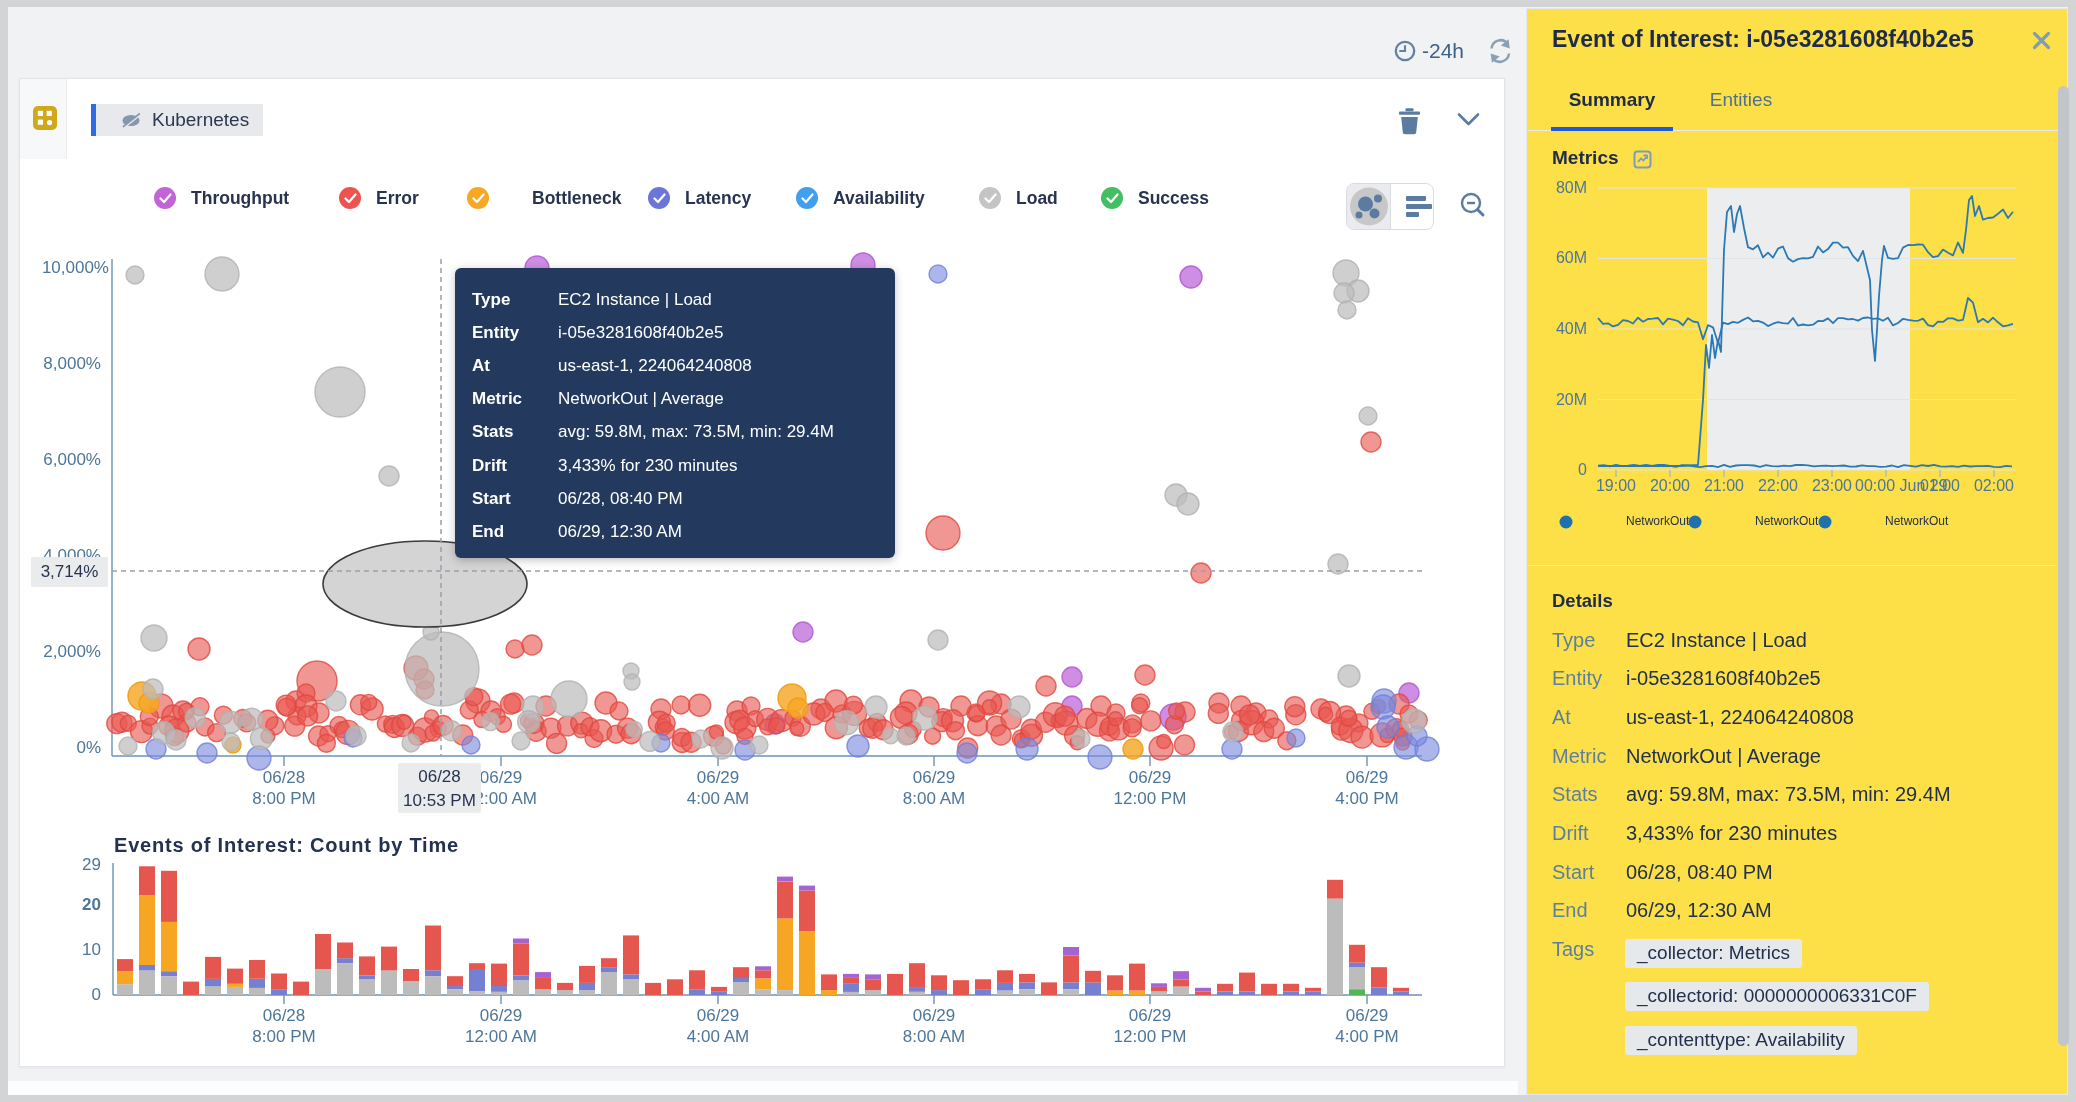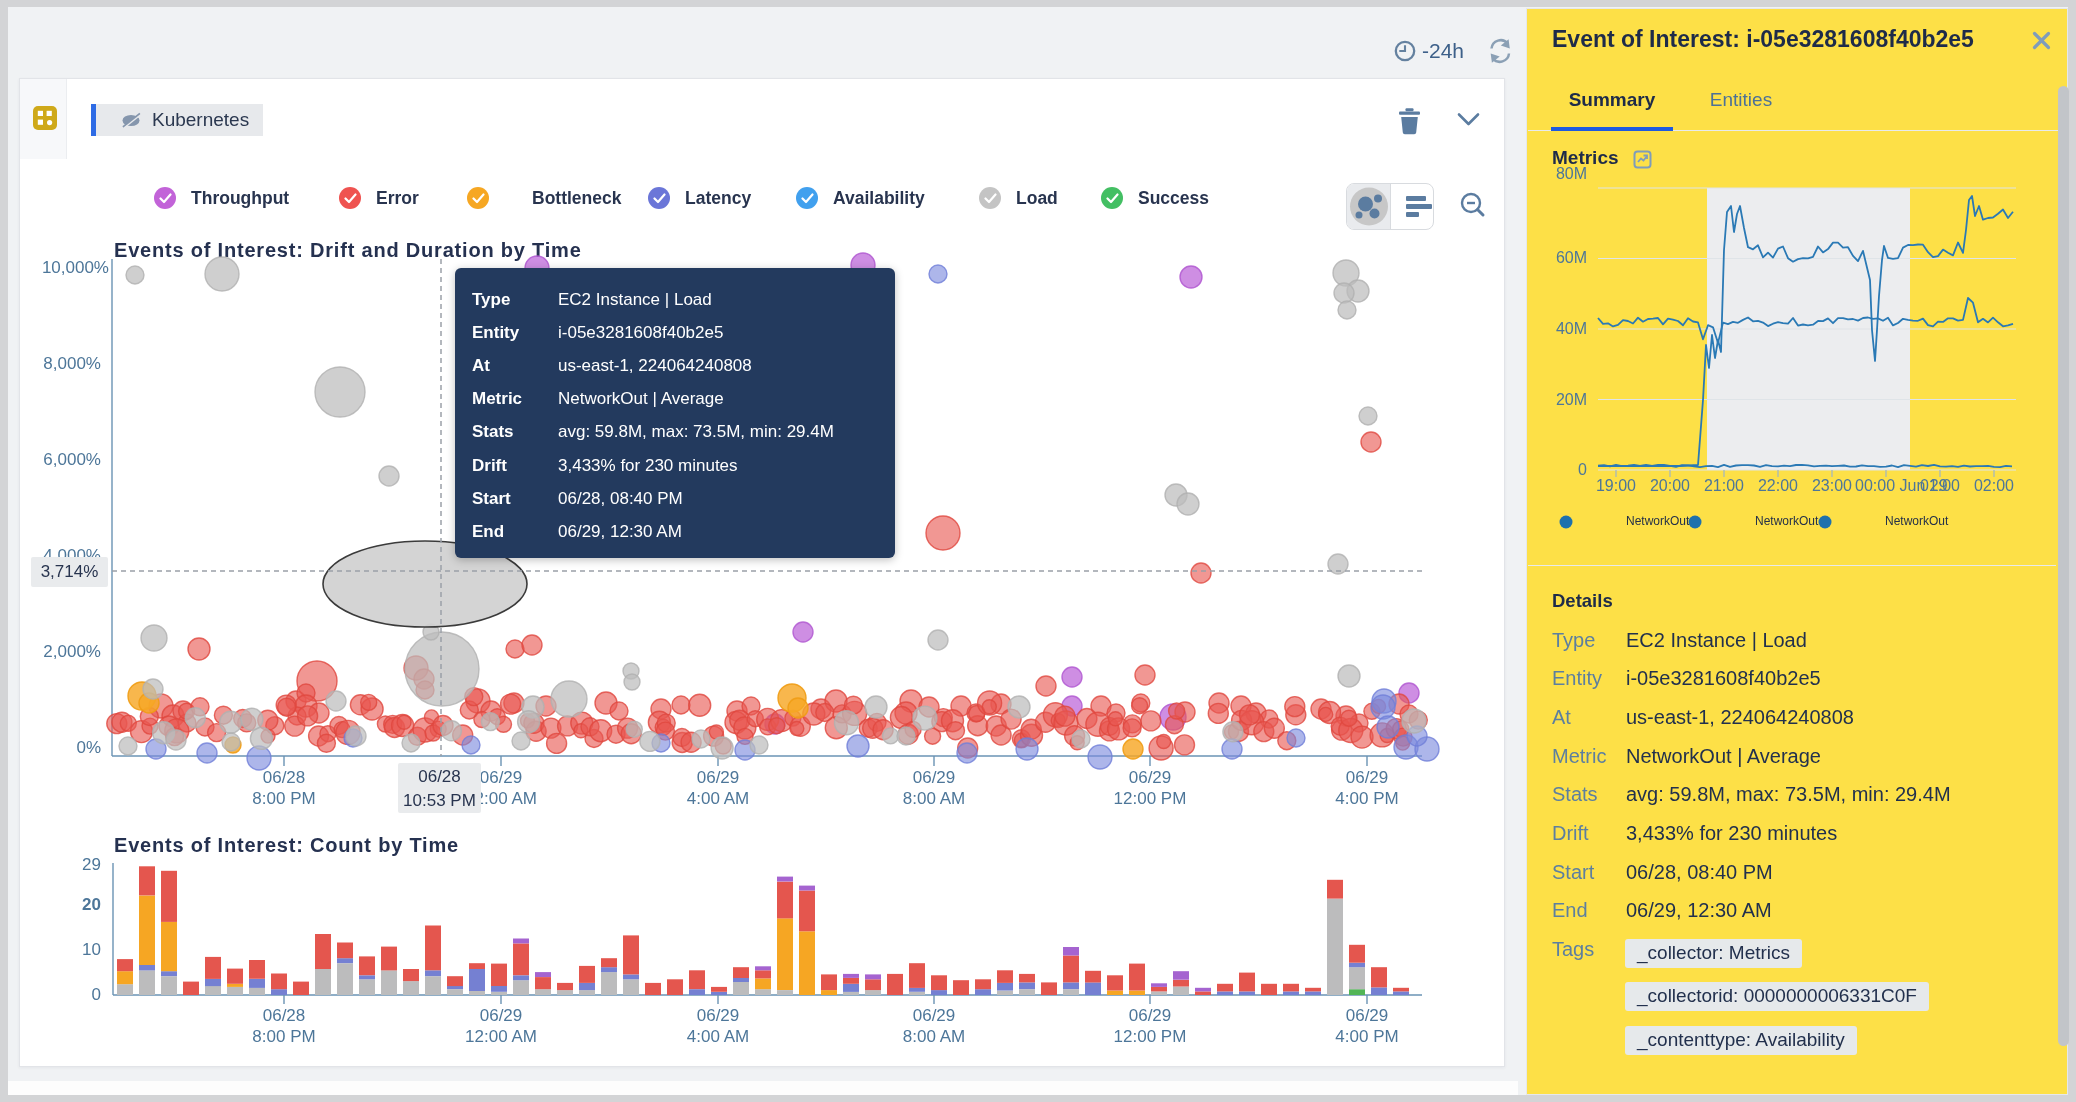--- a/index.html
+++ b/index.html
@@ -173,21 +173,20 @@
           <rect x="59" y="28" width="13" height="5" rx="1"></rect>
         </g>
       </svg>
     </div>
     <svg class="abs" style="left:1438px; top:112px;" width="30" height="30" viewBox="0 0 30 30">
       <circle cx="13" cy="12" r="9" fill="none" stroke="#5b7ca0" stroke-width="2.4"></circle>
       <line x1="9" y1="12" x2="17" y2="12" stroke="#5b7ca0" stroke-width="2.4"></line>
       <line x1="19.5" y1="18.5" x2="25" y2="24" stroke="#5b7ca0" stroke-width="3" stroke-linecap="round"></line>
     </svg>
 
-    <div class="ctitle" style="left:94px; top:160px;">Events of Interest: Drift and Duration by Time</div>
     <div class="ylab" style="left:9px; top:179px;">10,000%</div>
 <div class="ylab" style="left:1px; top:275px;">8,000%</div>
 <div class="ylab" style="left:1px; top:371px;">6,000%</div>
 <div class="ylab" style="left:1px; top:467px;">4,000%</div>
 <div class="ylab" style="left:1px; top:563px;">2,000%</div>
 <div class="ylab" style="left:1px; top:659px;">0%</div>
     <div class="xlab" style="left:204px; top:688px;">06/28<br>8:00 PM</div>
 <div class="xlab" style="left:421px; top:688px;">06/29<br>12:00 AM</div>
 <div class="xlab" style="left:638px; top:688px;">06/29<br>4:00 AM</div>
 <div class="xlab" style="left:854px; top:688px;">06/29<br>8:00 AM</div>
@@ -754,21 +753,21 @@
 <line x1="1886" y1="470" x2="1886" y2="477" stroke="#9fb4c6" stroke-width="1.2"></line>
 <line x1="1940" y1="470" x2="1940" y2="477" stroke="#9fb4c6" stroke-width="1.2"></line>
 <line x1="1994" y1="470" x2="1994" y2="477" stroke="#9fb4c6" stroke-width="1.2"></line>
 <polyline points="1598.0,465.6 1604.0,465.2 1610.0,466.4 1616.0,465.0 1622.0,466.1 1628.0,465.7 1634.0,464.9 1640.0,466.0 1646.0,464.9 1652.0,465.8 1658.0,465.0 1664.0,465.0 1670.0,465.8 1676.0,466.8 1682.0,465.1 1688.0,465.3 1694.0,466.3 1700.0,467.1 1706.0,466.2 1712.0,465.8 1718.0,467.1 1724.0,464.9 1730.0,466.9 1736.0,465.5 1742.0,465.1 1748.0,465.1 1754.0,465.5 1760.0,466.8 1766.0,465.2 1772.0,466.2 1778.0,466.3 1784.0,465.7 1790.0,466.1 1796.0,465.0 1802.0,464.9 1808.0,465.3 1814.0,466.4 1820.0,465.8 1826.0,465.6 1832.0,466.2 1838.0,465.9 1844.0,465.5 1850.0,466.7 1856.0,466.5 1862.0,465.4 1868.0,466.2 1874.0,466.1 1880.0,466.9 1886.0,466.6 1892.0,465.5 1898.0,467.2 1904.0,465.1 1910.0,465.8 1916.0,466.6 1922.0,465.2 1928.0,466.0 1934.0,464.9 1940.0,466.4 1946.0,466.6 1952.0,466.2 1958.0,466.9 1964.0,465.6 1970.0,466.5 1976.0,466.2 1982.0,466.2 1988.0,465.9 1994.0,466.8 2000.0,467.1 2006.0,465.9 2012.0,466.4" fill="none" stroke="#2a79b5" stroke-width="1.8" stroke-linejoin="round"></polyline>
 <polyline points="1598.0,318.0 1603.0,323.8 1608.0,323.3 1613.0,326.4 1618.0,324.9 1623.0,320.1 1628.0,321.0 1633.0,323.5 1638.0,317.7 1643.0,321.7 1648.0,319.0 1653.0,318.6 1658.0,318.0 1663.0,324.4 1668.0,318.7 1673.0,319.7 1678.0,321.0 1683.0,325.3 1688.0,318.2 1693.0,321.5 1698.0,322.4 1703.0,339.3 1708.0,325.2 1713.0,327.3 1718.0,342.9 1723.0,322.6 1728.0,324.1 1733.0,321.9 1738.0,322.8 1743.0,319.9 1748.0,317.5 1753.0,321.3 1758.0,320.8 1763.0,322.6 1768.0,326.1 1773.0,323.7 1778.0,322.1 1783.0,323.1 1788.0,323.6 1793.0,318.0 1798.0,325.6 1803.0,324.5 1808.0,325.4 1813.0,324.7 1818.0,321.0 1823.0,321.1 1828.0,318.4 1833.0,323.2 1838.0,318.1 1843.0,318.1 1848.0,319.4 1853.0,319.0 1858.0,320.6 1863.0,318.0 1868.0,317.5 1873.0,318.9 1878.0,318.4 1883.0,320.8 1888.0,317.7 1893.0,325.4 1898.0,323.0 1903.0,318.8 1908.0,319.8 1913.0,320.6 1918.0,320.8 1923.0,318.6 1928.0,325.1 1933.0,326.4 1938.0,321.7 1943.0,321.9 1948.0,318.3 1953.0,318.4 1958.0,320.6 1963.0,319.9 1968.0,298.0 1973.0,302.7 1978.0,322.3 1983.0,318.8 1988.0,322.4 1993.0,317.7 1998.0,322.3 2003.0,326.3 2008.0,325.3 2013.0,323.8" fill="none" stroke="#2a79b5" stroke-width="1.8" stroke-linejoin="round"></polyline>
 <polyline points="1598.0,466.0 1640.0,466.0 1680.0,466.0 1698.0,465.0 1703.0,400.0 1706.0,345.0 1709.0,368.0 1712.0,335.0 1715.0,358.0 1718.0,340.0 1721.0,352.0 1724.0,250.0 1727.0,212.0 1731.0,206.0 1734.0,232.0 1737.0,214.0 1740.0,206.0 1744.0,228.0 1748.0,247.2 1753.0,249.3 1758.0,245.3 1763.0,257.4 1768.0,252.7 1773.0,257.6 1778.0,248.6 1783.0,246.5 1788.0,258.2 1793.0,261.7 1798.0,259.1 1803.0,258.1 1808.0,258.4 1813.0,256.8 1818.0,246.5 1823.0,252.4 1828.0,249.1 1833.0,242.6 1838.0,242.6 1843.0,247.6 1848.0,247.2 1853.0,255.9 1858.0,261.1 1863.0,250.9 1870.0,280.0 1872.0,330.0 1875.0,361.0 1877.0,330.0 1879.0,296.0 1882.0,260.0 1884.0,246.0 1888.0,257.9 1893.0,258.8 1898.0,258.2 1903.0,247.6 1908.0,245.0 1913.0,245.1 1918.0,244.5 1923.0,244.7 1928.0,252.2 1933.0,257.2 1938.0,256.1 1943.0,249.6 1948.0,252.8 1953.0,255.4 1958.0,242.5 1963.0,252.9 1966.0,230.0 1969.0,200.0 1972.0,196.0 1975.0,216.0 1979.0,206.0 1983.0,219.7 1988.0,218.0 1993.0,217.5 1998.0,213.7 2003.0,209.5 2008.0,218.0 2013.0,211.7" fill="none" stroke="#2a79b5" stroke-width="1.8" stroke-linejoin="round"></polyline>
 <circle cx="1566" cy="522" r="6.5" fill="#1e71ad"></circle>
 <circle cx="1695" cy="522" r="6.5" fill="#1e71ad"></circle>
 <circle cx="1825" cy="522" r="6.5" fill="#1e71ad"></circle>
       </svg>
-    <div class="mylab" style="left:20px; top:156px;">80M</div>
+    <div class="mylab" style="left:20px; top:170px;">80M</div>
 <div class="mylab" style="left:20px; top:240px;">60M</div>
 <div class="mylab" style="left:20px; top:311px;">40M</div>
 <div class="mylab" style="left:20px; top:382px;">20M</div>
 <div class="mylab" style="left:20px; top:452px;">0</div>
 <div class="mxlab" style="left:49px; top:468px;">19:00</div>
 <div class="mxlab" style="left:103px; top:468px;">20:00</div>
 <div class="mxlab" style="left:157px; top:468px;">21:00</div>
 <div class="mxlab" style="left:211px; top:468px;">22:00</div>
 <div class="mxlab" style="left:265px; top:468px;">23:00</div>
 <div class="mxlab" style="left:328px; top:468px; text-align:left;">00:00 Jun 29</div>

